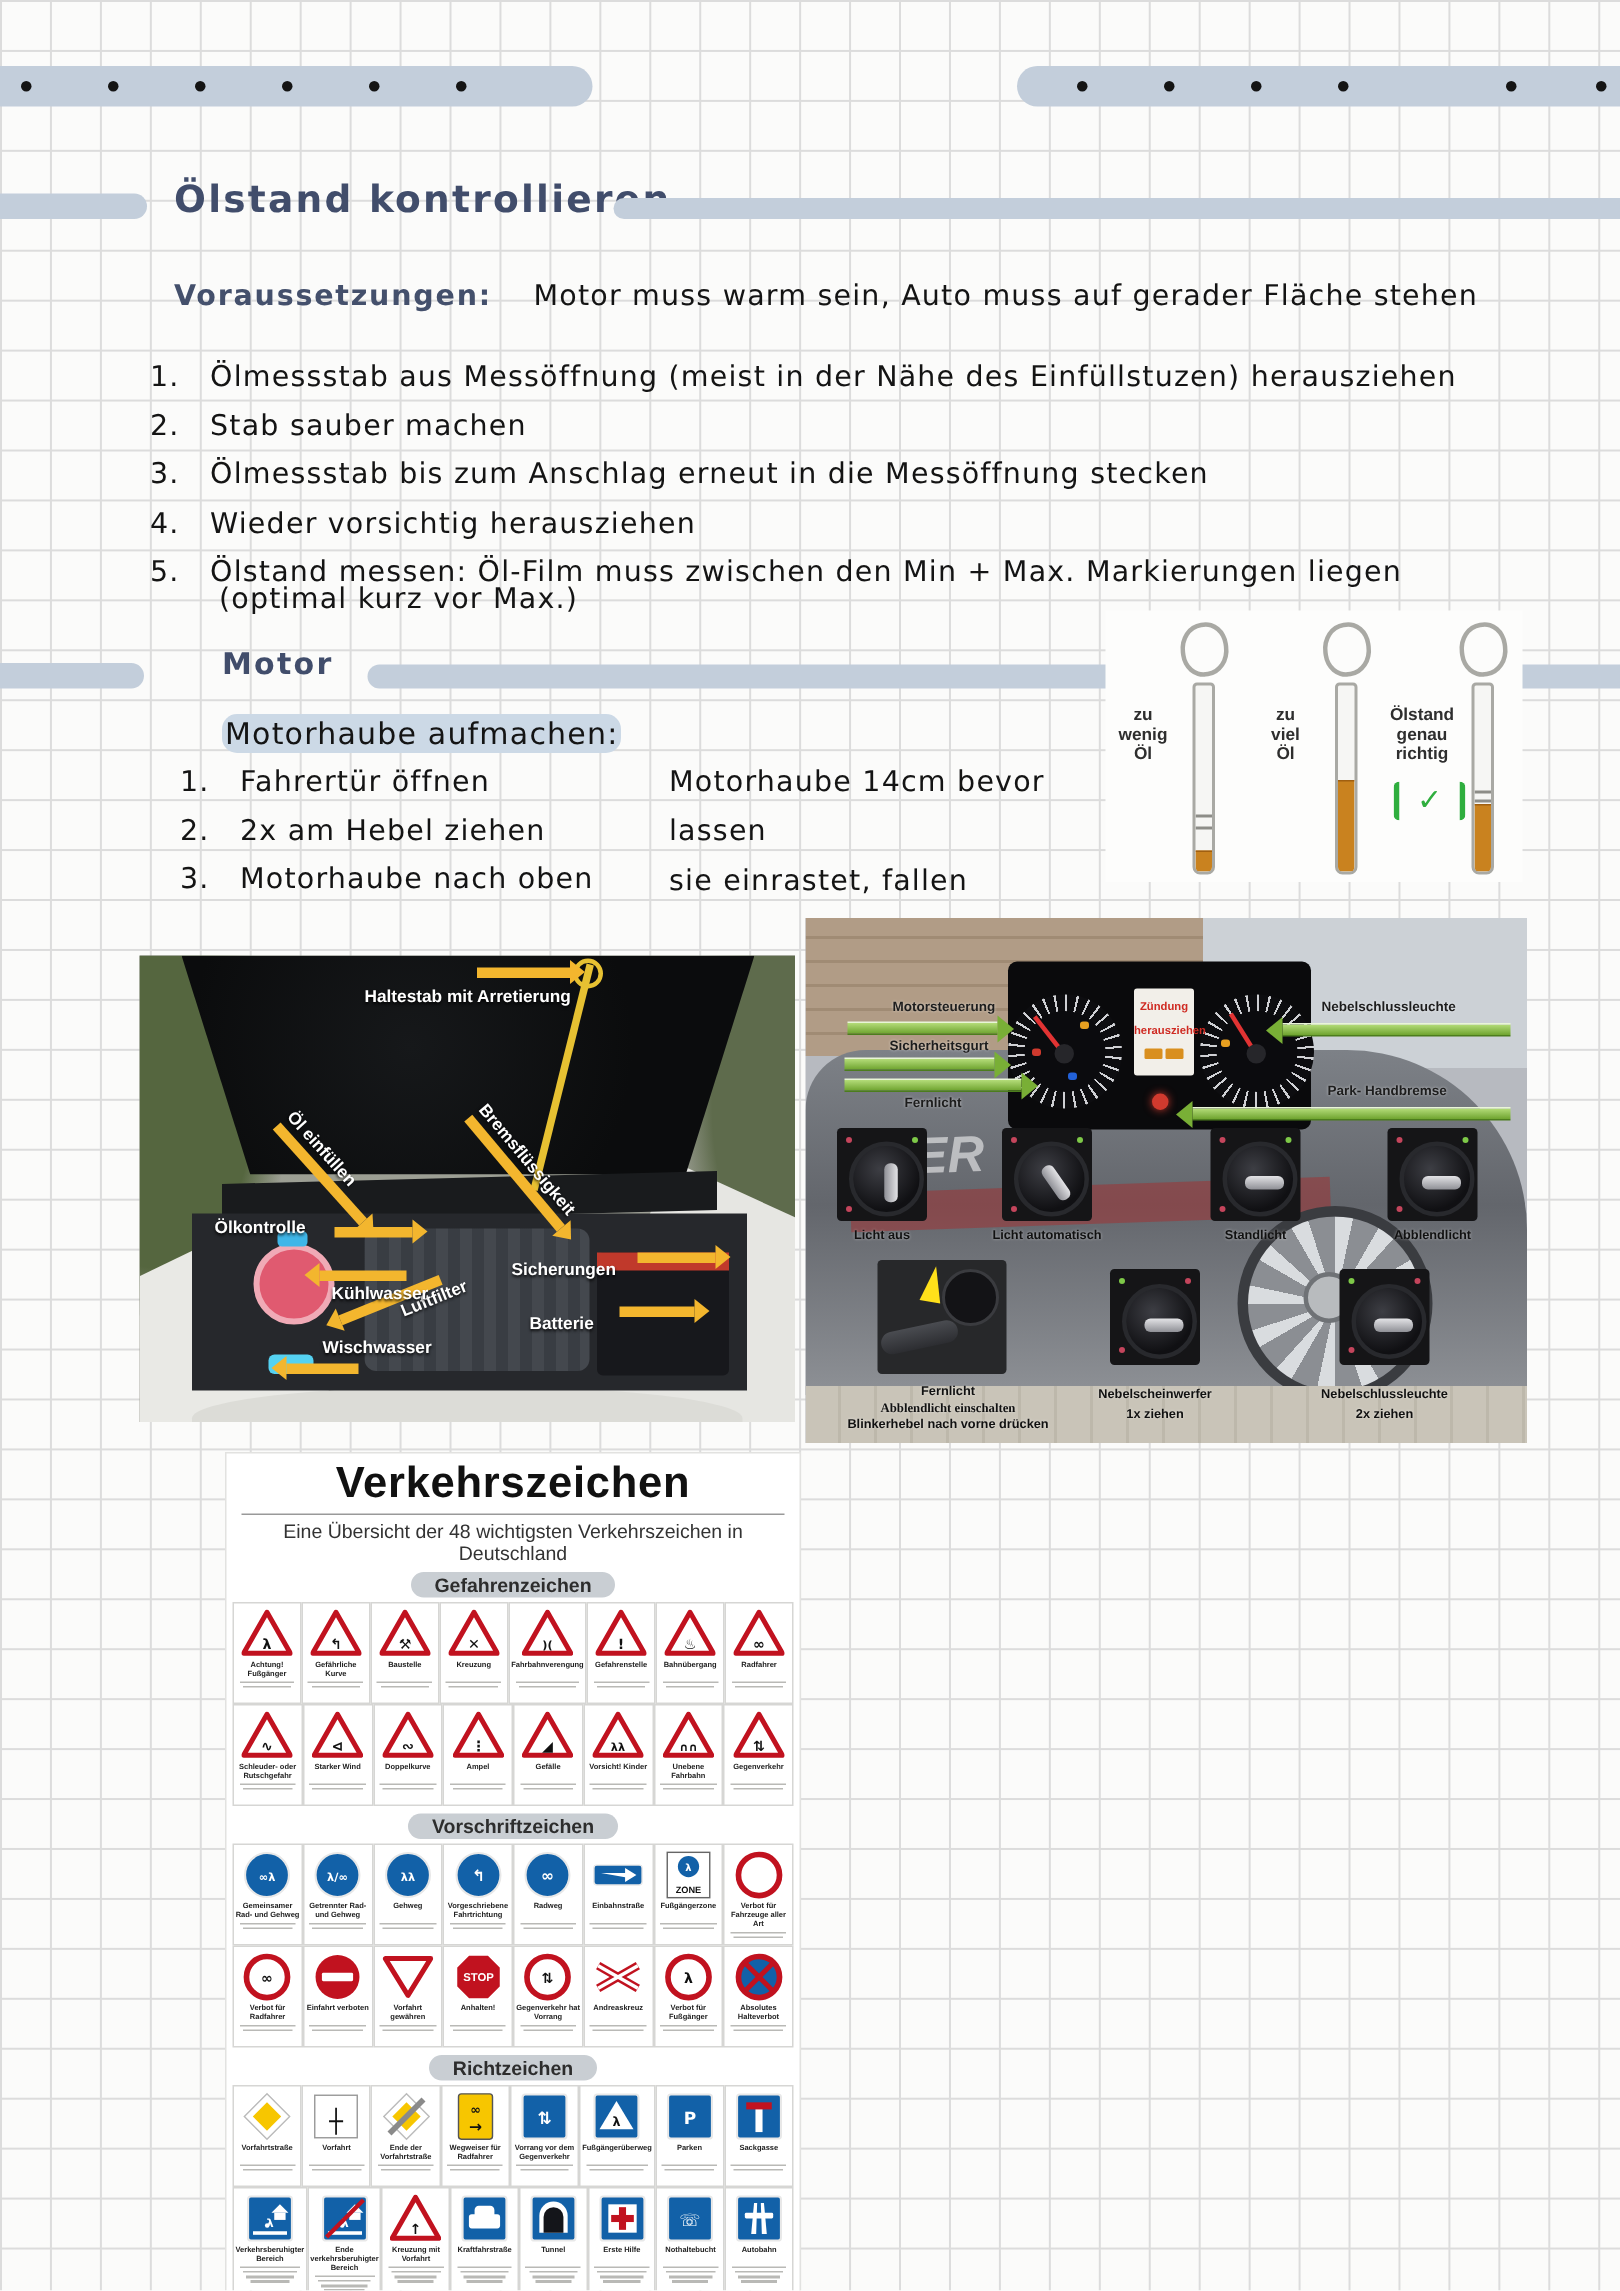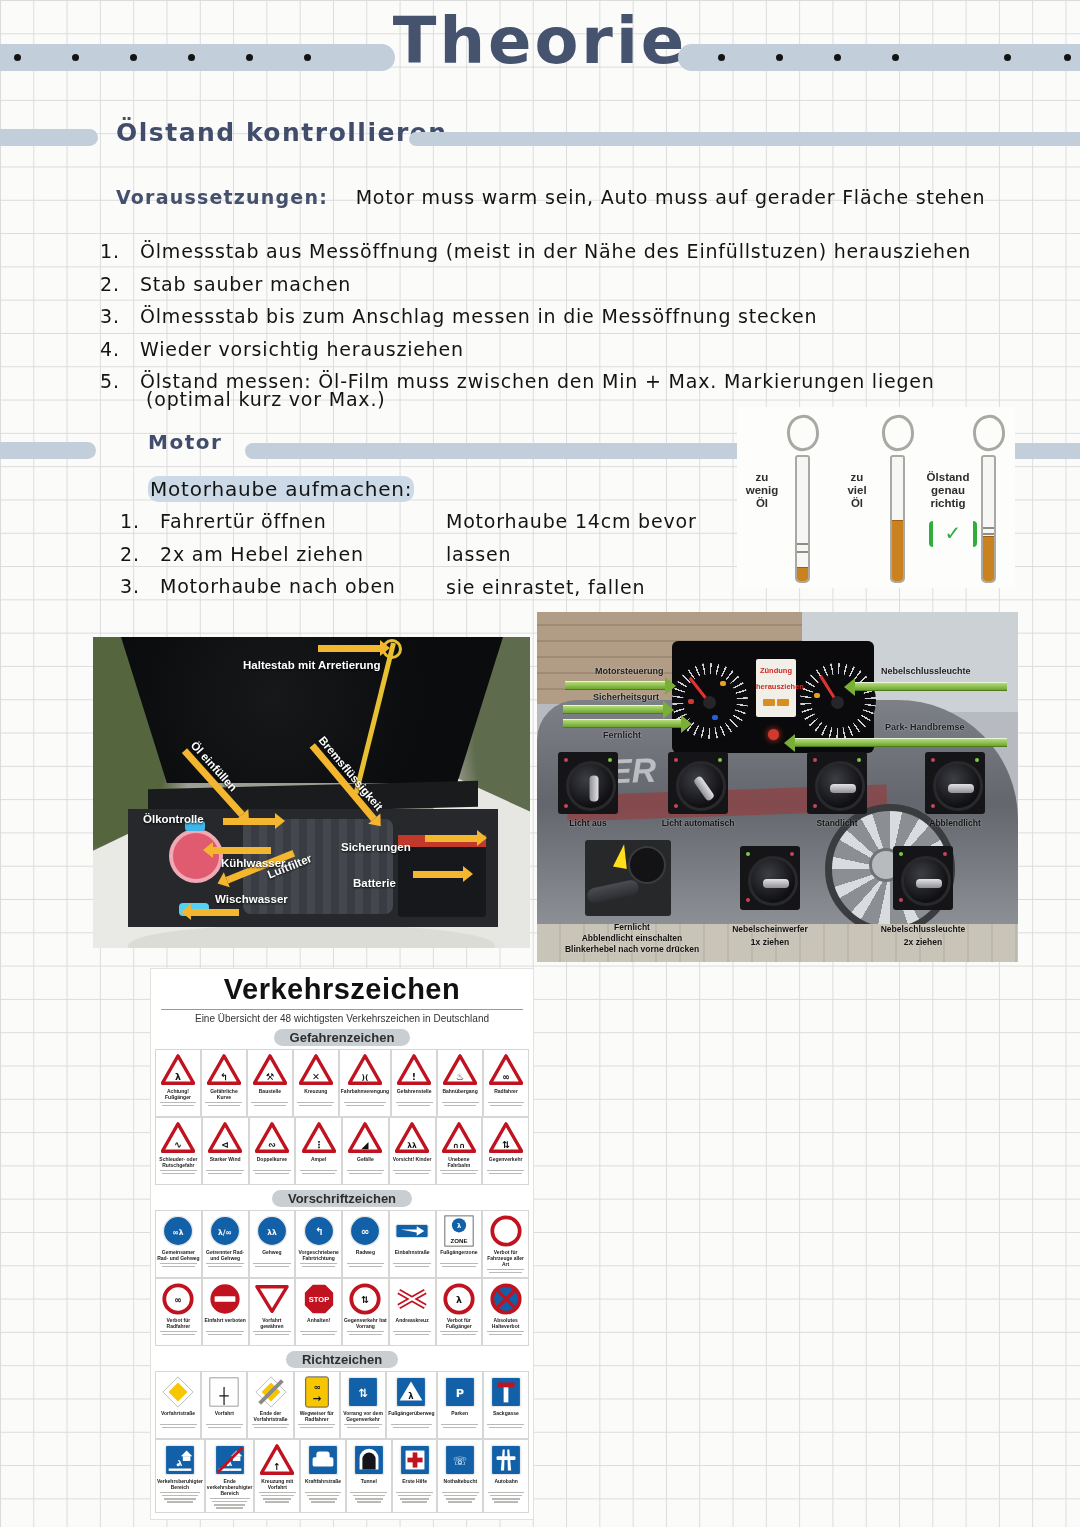--- a/index.html
+++ b/index.html
@@ -67,21 +67,21 @@
   .knob{position:absolute;left:8px;top:9px;width:44px;height:44px;border-radius:50%;
     background:radial-gradient(circle at 40% 35%,#3d3e44,#101013 70%);border:3px solid #28292d;}
   .ktab{position:absolute;left:12px;top:20px;width:26px;height:9px;border-radius:4px;
     background:linear-gradient(#e3e3e6,#8f9096);}
   .kdot{position:absolute;width:4px;height:4px;border-radius:50%;}
   .dcap{position:absolute;font-weight:bold;font-size:8.5px;color:#111;text-align:center;line-height:10.5px;text-shadow:0 0 2px rgba(255,255,255,.5);}
   
   .poster{position:absolute;left:150px;top:968px;width:384px;background:#ffffff;border:1px solid #e2e2e0;box-sizing:border-box;padding:4px 4px 6px 4px;font-family:"Liberation Sans",sans-serif;}
   .ptitle{text-align:center;font-size:29px;font-weight:bold;color:#111;letter-spacing:0.5px;}
   .prule{height:1px;background:#999;margin:3px 6px 0 6px;}
-  .psub{text-align:center;font-size:10px;color:#333;margin-top:3px;}
+  .psub{text-align:center;font-size:13px;color:#333;margin-top:3px;}
   .ppill{text-align:center;margin:5px auto 3px auto;width:fit-content;background:#c9ced3;border-radius:9px;
     padding:1px 16px;font-size:13px;font-weight:bold;color:#2d2d2d;}
   .prow{display:grid;grid-template-columns:repeat(8,1fr);}
   .pcell{border:0.5px solid #d6d6d4;padding:2px 1px 2px 1px;text-align:center;min-height:62px;}
   .pcell svg{display:block;margin:1px auto 1px auto;}
   .pname{font-size:5px;font-weight:bold;color:#222;line-height:6px;min-height:12px;}
   .exl{height:1.6px;background:#b9b9b6;margin:1.6px auto;}
 </style>
 </head>
 <body>
@@ -89,21 +89,20 @@
 <div class="page">
 
   <div class="pill" style="left:0;top:44px;width:395px;height:27px;border-radius:0 14px 14px 0;">
     <span class="dot" style="left:14px"></span>
       <span class="dot" style="left:72px"></span>
       <span class="dot" style="left:130px"></span>
     <span class="dot" style="left:188px"></span>
       <span class="dot" style="left:246px"></span>
       <span class="dot" style="left:304px"></span>
   </div>
-  <div class="title">Theorie</div>
   <div class="pill" style="left:678px;top:44px;width:402px;height:27px;border-radius:14px 0 0 14px;">
     <span class="dot" style="left:40px"></span>
       <span class="dot" style="left:98px"></span>
       <span class="dot" style="left:156px"></span>
     <span class="dot" style="left:214px"></span>
       <span class="dot" style="left:326px"></span>
       <span class="dot" style="left:386px"></span>
   </div>
 
   <div class="bar" style="left:0;top:129px;width:98px;height:17px;border-radius:0 9px 9px 0;"></div>
@@ -120,21 +119,21 @@
       <div class="step hw">
         <div class="num">1.</div>
         <div class="txt">Ölmessstab aus Messöffnung (meist in der Nähe des Einfüllstuzen) herausziehen</div>
       </div>
       <div class="step hw">
         <div class="num">2.</div>
         <div class="txt">Stab sauber machen</div>
       </div>
       <div class="step hw">
         <div class="num">3.</div>
-        <div class="txt">Ölmessstab bis zum Anschlag messen in die Messöffnung stecken</div>
+        <div class="txt">Ölmessstab bis zum Anschlag erneut in die Messöffnung stecken</div>
       </div>
       <div class="step hw">
         <div class="num">4.</div>
         <div class="txt">Wieder vorsichtig herausziehen</div>
       </div>
       <div class="step hw">
         <div class="num">5.</div>
         <div class="txt">Ölstand messen:  Öl-Film muss  zwischen den Min + Max. Markierungen liegen</div>
       </div>
     </div>
@@ -326,21 +325,21 @@
           <div class="kdot" style="right: 6px; top: 6px; background: rgb(126, 201, 72);"></div>
           <div class="kdot" style="left: 6px; bottom: 6px; background: rgb(196, 69, 92);"></div>
         </div>
         <div class="dcap" style="left: 368px; top: 206px; width: 100px;">Abblendlicht</div>
         <div class="swbox" style="left: 48px; top: 228px; width: 86px; height: 76px; background: rgb(39, 40, 42);">
           <div style="position: absolute; right: 5px; top: 6px; width: 34px; height: 34px; border-radius: 50%; background: rgb(19, 19, 22); border: 2px solid rgb(58, 59, 63);"></div>
           <div style="position: absolute; left: 2px; top: 44px; width: 52px; height: 15px; border-radius: 8px; background: linear-gradient(rgb(74, 76, 81), rgb(44, 45, 49)); transform: rotate(-12deg);"></div>
           <div style="position: absolute; left: 30px; top: 4px; width: 0px; height: 0px; border-bottom: 24px solid rgb(255, 224, 26); border-left: 7px solid transparent; border-right: 7px solid transparent; transform: rotate(10deg);"></div>
         </div>
         <div class="dcap" style="left: 0px; top: 310px; width: 190px;">Fernlicht</div>
-        <div class="dcap" style="left: 0px; top: 321px; width: 190px;">Abblendlicht einschalten</div>
+        <div class="dcap" style="left: 0px; top: 321px; width: 190px; font-family: Liberation Serif, serif;">Abblendlicht einschalten</div>
         <div class="dcap" style="left: 0px; top: 332px; width: 190px;">Blinkerhebel nach vorne drücken</div>
         <div class="swbox" style="left: 203px; top: 234px; height: 64px;">
           <div class="knob" style="top: 10px;">
             <div class="ktab"></div>
           </div>
           <div class="kdot" style="left: 6px; top: 6px; background: rgb(126, 201, 72);"></div>
           <div class="kdot" style="right: 6px; top: 6px; background: rgb(196, 69, 92);"></div>
           <div class="kdot" style="left: 6px; bottom: 8px; background: rgb(196, 69, 92);"></div>
         </div>
         <div class="dcap" style="left: 173px; top: 312px; width: 120px;">Nebelscheinwerfer</div>

